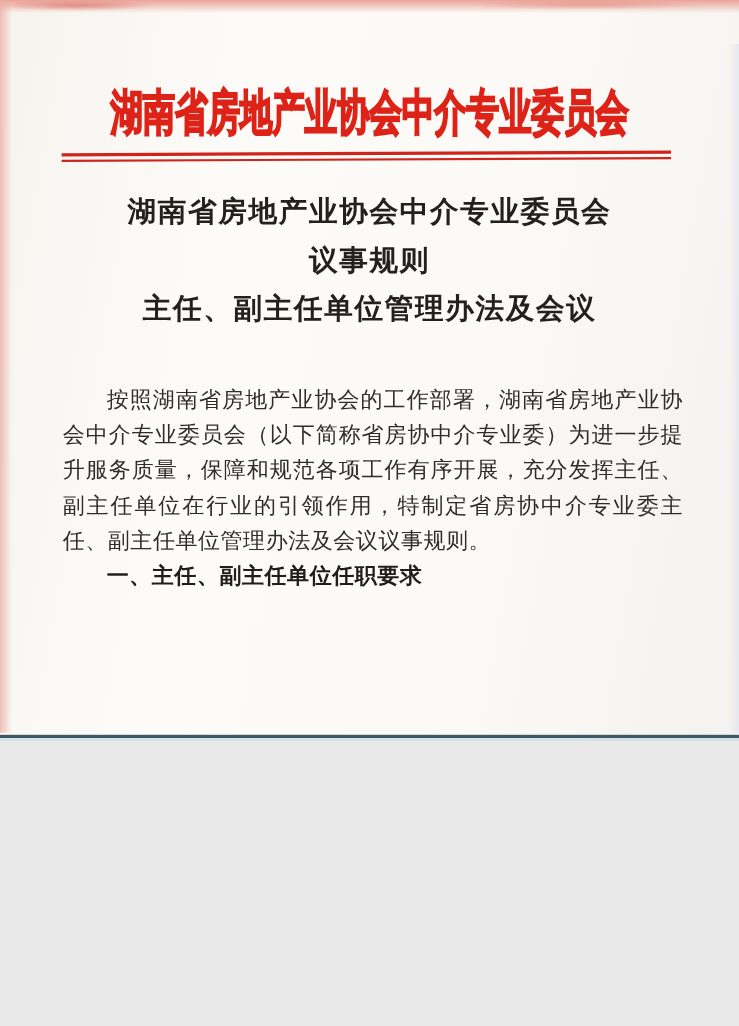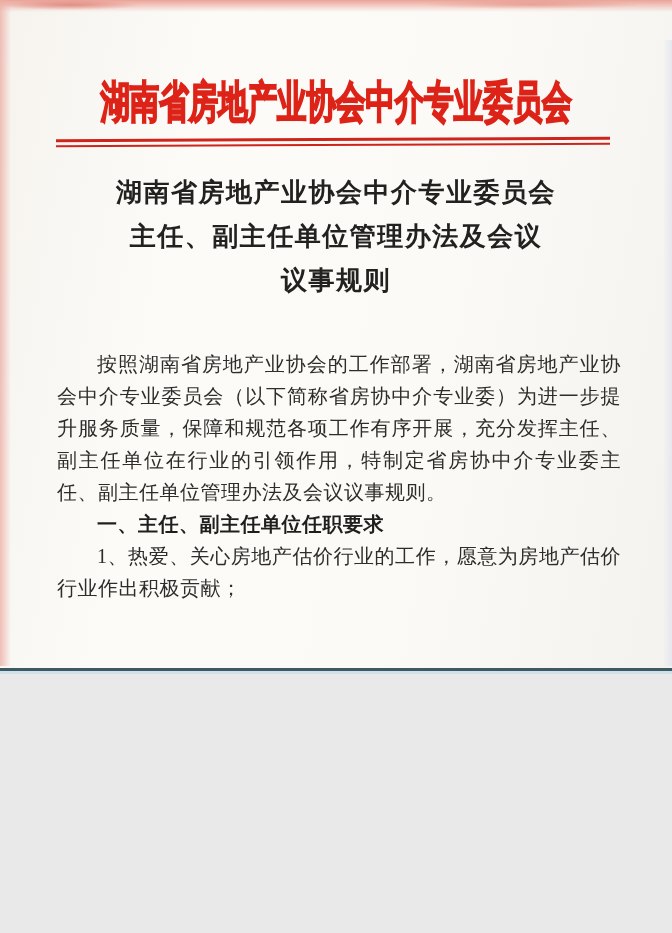--- a/index.html
+++ b/index.html
@@ -63,28 +63,27 @@
   <div class="edge-left"></div>
   <div class="edge-right"></div>
 
   <div class="letterhead">
     <span class="stretch">湖南省房地产业协会中介专业委员会</span>
   </div>
   <div class="letterhead-rule"></div>
 
   <div class="doc-title">
     <div>湖南省房地产业协会中介专业委员会</div>
+    <div>议事规则</div>
     <div>主任、副主任单位管理办法及会议</div>
-    <div>议事规则</div>
   </div>
 
   <div class="doc-body">
     <p>按照湖南省房地产业协会的工作部署，湖南省房地产业协会中介专业委员会（以下简称省房协中介专业委）为进一步提升服务质量，保障和规范各项工作有序开展，充分发挥主任、副主任单位在行业的引领作用，特制定省房协中介专业委主任、副主任单位管理办法及会议议事规则。</p>
     <p class="heading">一、主任、副主任单位任职要求</p>
-    <p>1、热爱、关心房地产估价行业的工作，愿意为房地产估价行业作出积极贡献；</p>
   </div>
 
   <div class="bottom-rule"></div>
 
   <div class="watermark">
     <svg class="wm-logo" viewBox="0 0 24 24">
       <circle cx="13" cy="12" r="9" fill="none" stroke="#bfbfbf" stroke-width="1.6"></circle>
       <path d="M9.5 12.5 Q13 7 18 10" fill="none" stroke="#c6c6c6" stroke-width="1.4"></path>
       <path d="M2 8 L6 6 M3 15 L6 14" fill="none" stroke="#cccccc" stroke-width="1.4"></path>
       <circle cx="13" cy="13" r="3" fill="#d2d2d2"></circle>

